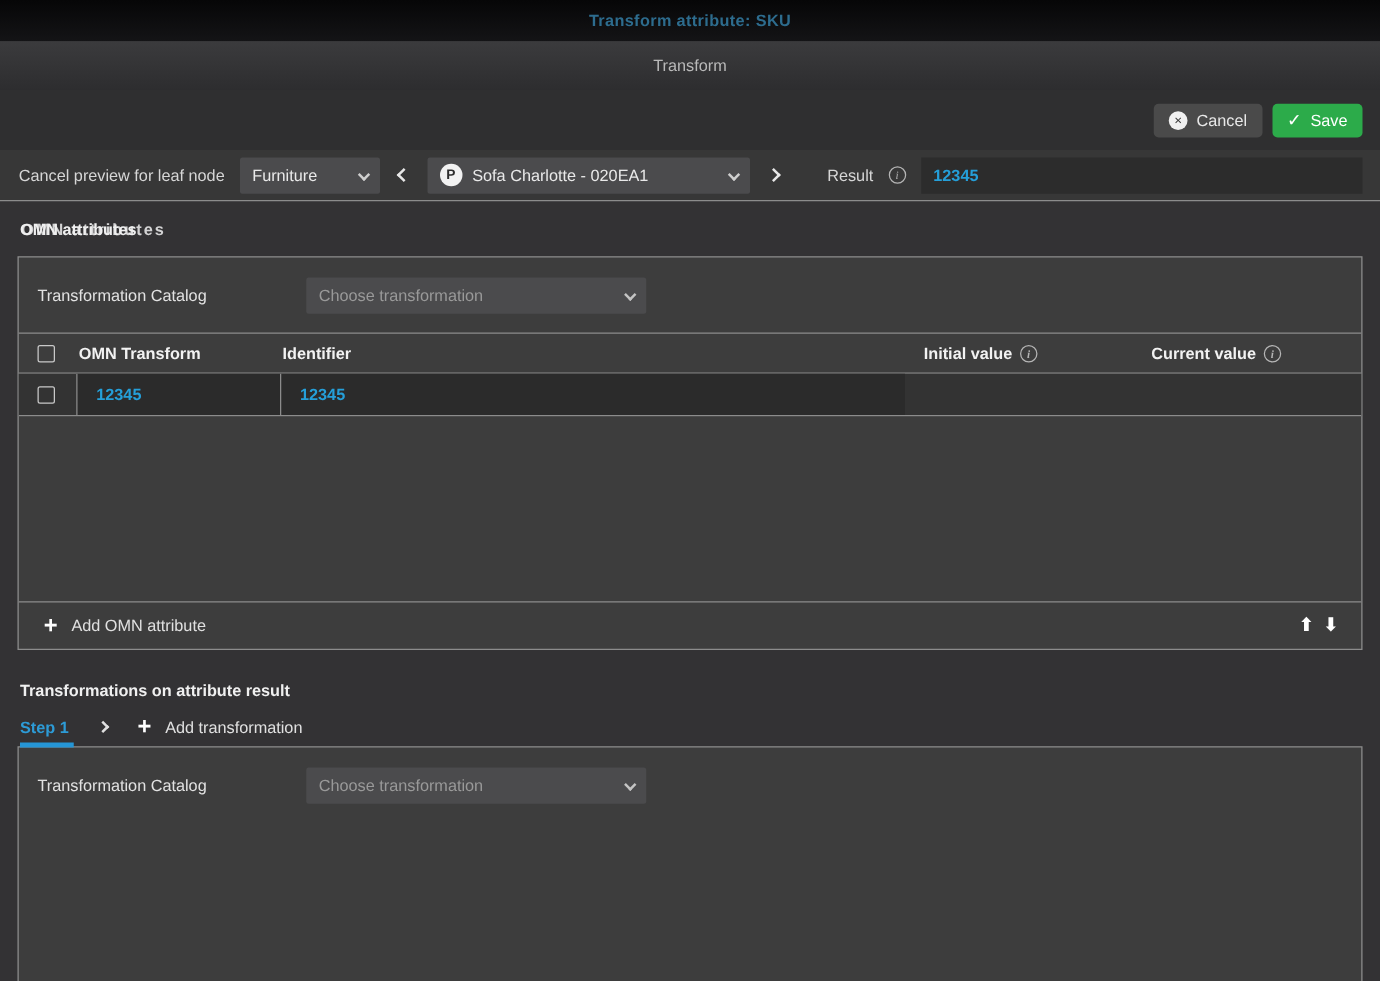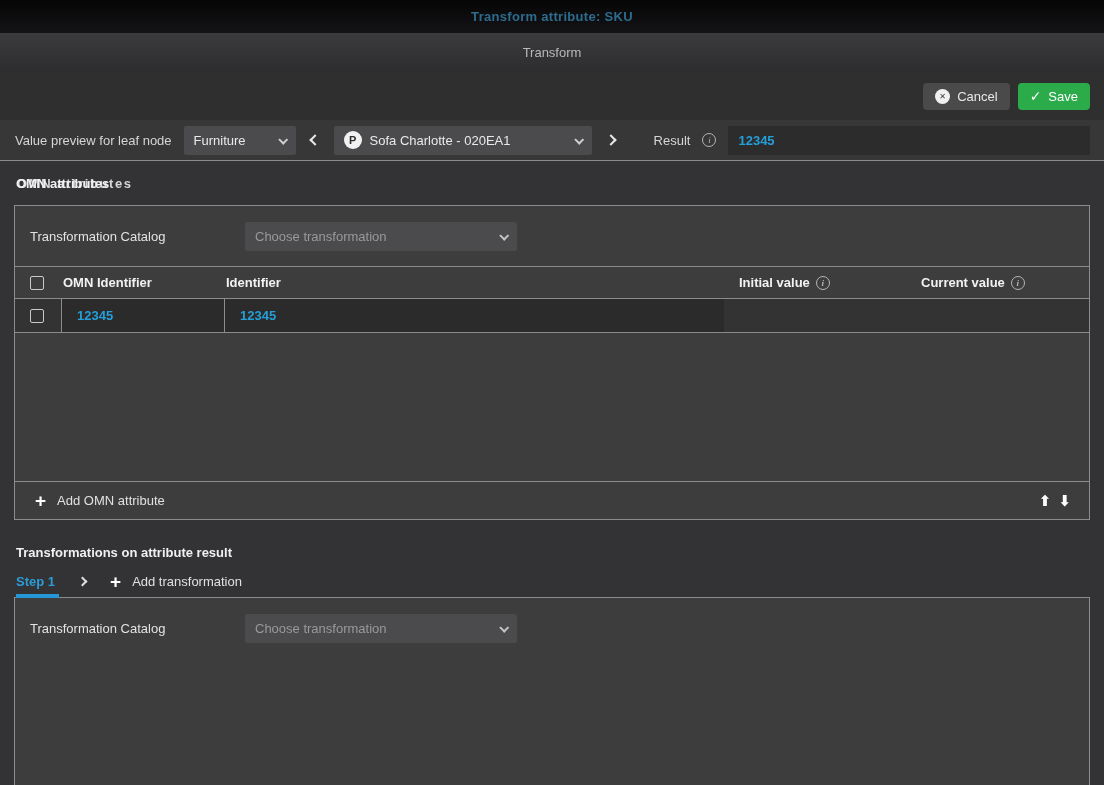--- a/index.html
+++ b/index.html
@@ -178,21 +178,21 @@
     <span class="x-circle">✕</span>
     <span>Cancel</span>
   </button>
   <button class="btn btn-save">
     <span class="check">✓</span>
     <span>Save</span>
   </button>
 </div>
 
 <div class="preview-row">
-  <span class="lbl">Value preview for leaf node</span>
+  <span class="lbl">Cancel preview for leaf node</span>
 
   <div class="dropdown dd-cat">
     <span class="dd-text">Furniture</span>
     <span class="chev down"></span>
   </div>
 
   <span class="nav-chev">
     <span class="chev left"></span>
   </span>
 
@@ -224,21 +224,21 @@
     <div class="dropdown placeholder dd-choose">
       <span class="dd-text">Choose transformation</span>
       <span class="chev down"></span>
     </div>
   </div>
 
   <div class="tbl-row tbl-header">
     <div class="cell first">
       <input type="checkbox" class="checkbox" style="">
     </div>
-    <div class="cell">OMN Identifier</div>
+    <div class="cell">OMN Transform</div>
     <div class="cell">Identifier</div>
     <div class="cell hval">
       <span>Initial value</span>
       <span class="info-icon">i</span>
     </div>
     <div class="cell hval">
       <span>Current value</span>
       <span class="info-icon">i</span>
     </div>
   </div>

